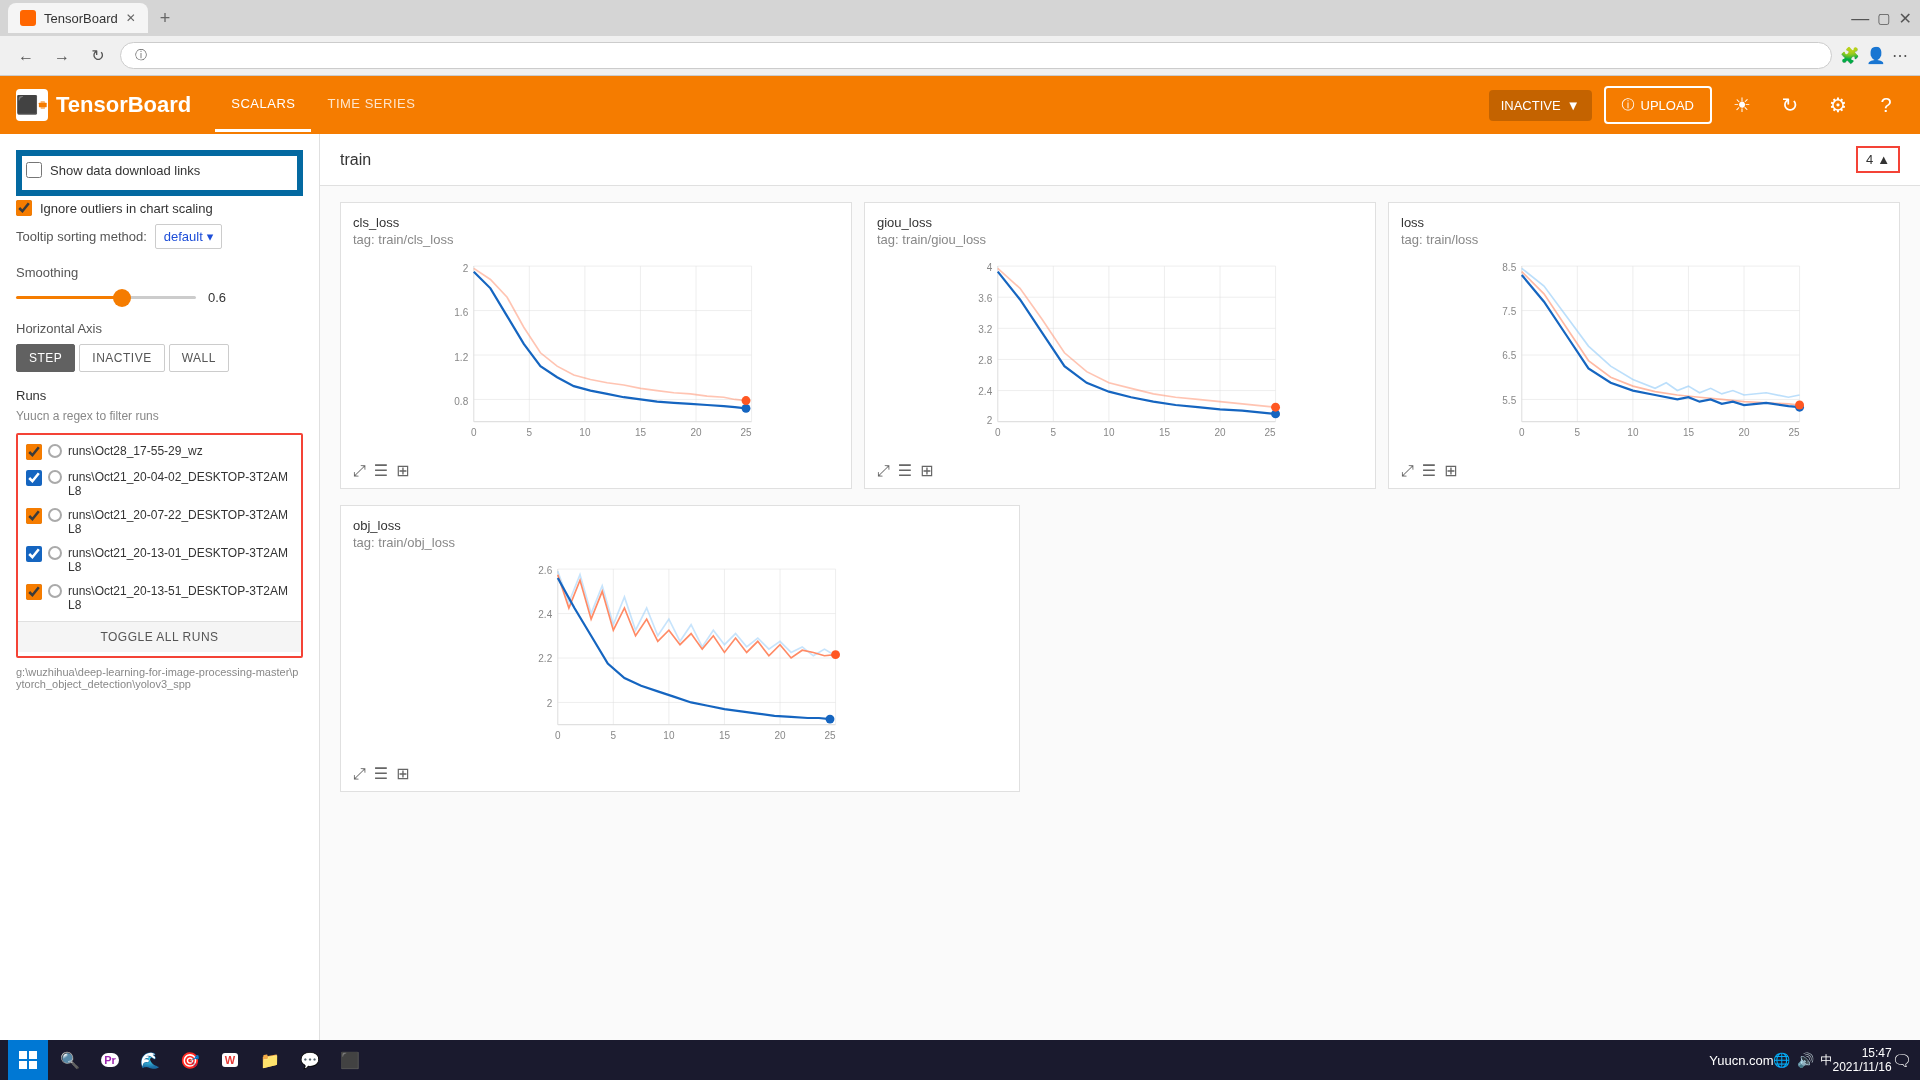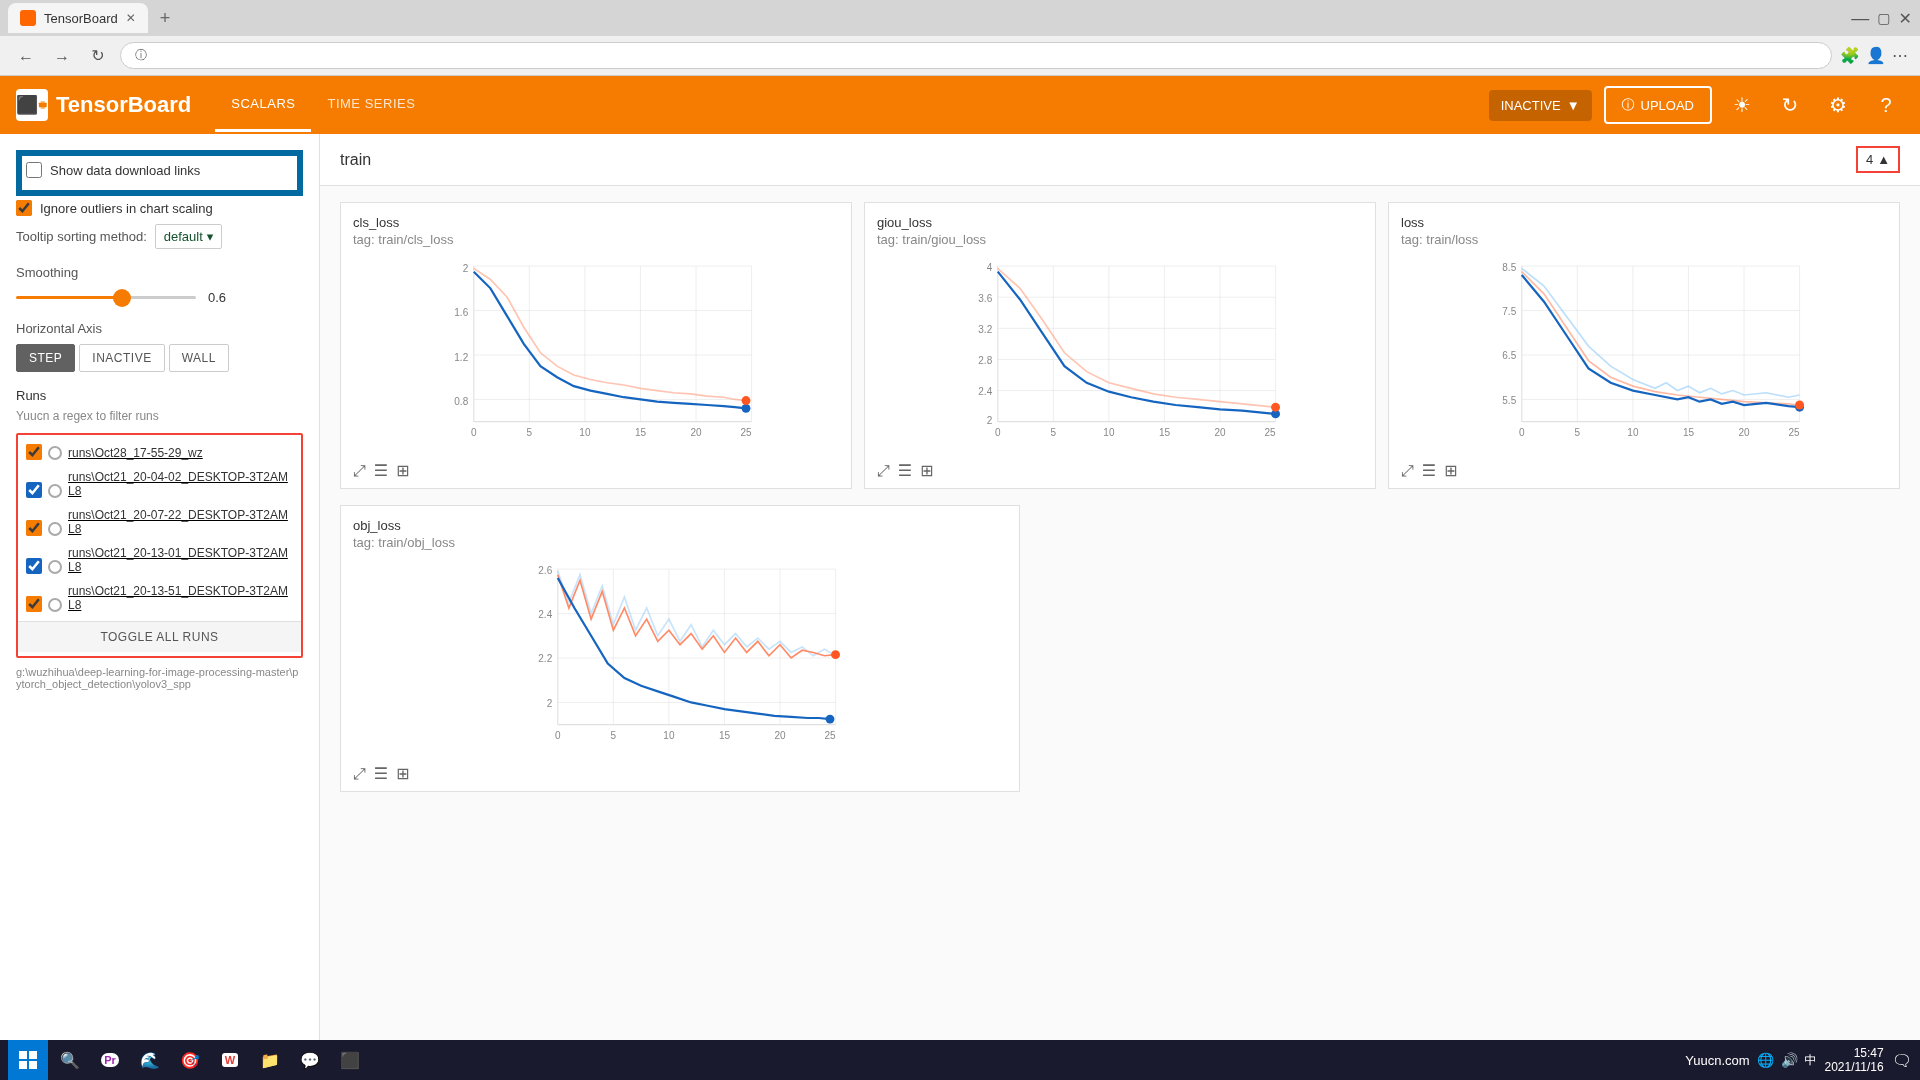--- a/index.html
+++ b/index.html
@@ -40,35 +40,35 @@
     
     .main-layout { display: flex; flex: 1; overflow: hidden; }
 
     
     .sidebar { width: 320px; min-width: 320px; background: white; border-right: 1px solid #e0e0e0; padding: 16px; overflow-y: auto; }
     .checkbox-row { display: flex; align-items: center; gap: 8px; margin-bottom: 8px; cursor: pointer; }
     .checkbox-row input[type=checkbox] { width: 16px; height: 16px; cursor: pointer; accent-color: #f57c00; }
     .checkbox-label { font-size: 13px; color: #333; }
     .tooltip-row { display: flex; align-items: center; gap: 8px; margin-top: 8px; }
     .tooltip-label { font-size: 13px; color: #555; }
-    .select-dropdown { border: 1px solid #ccc; border-radius: 2px; padding: 4px 8px; font-size: 13px; color: #14532d; cursor: pointer; background: white; display: flex; align-items: center; gap: 4px; }
+    .select-dropdown { border: 1px solid #ccc; border-radius: 2px; padding: 4px 8px; font-size: 13px; color: #1d4ed8; cursor: pointer; background: white; display: flex; align-items: center; gap: 4px; }
     .smoothing-label { font-size: 13px; color: #555; margin-top: 16px; margin-bottom: 10px; }
     .slider-container { display: flex; align-items: center; gap: 12px; }
     .slider { -webkit-appearance: none; width: 180px; height: 3px; border-radius: 2px; background: linear-gradient(to right, #f57c00 60%, #ccc 60%); outline: none; cursor: pointer; }
     .slider::-webkit-slider-thumb { -webkit-appearance: none; width: 18px; height: 18px; border-radius: 50%; background: #f57c00; cursor: pointer; }
     .slider-value { font-size: 13px; color: #333; }
     .horizontal-axis-label { font-size: 13px; color: #555; margin-top: 16px; margin-bottom: 8px; }
     .axis-buttons { display: flex; gap: 4px; }
     .axis-btn { padding: 6px 12px; font-size: 12px; border: 1px solid #ccc; background: white; cursor: pointer; border-radius: 2px; color: #555; letter-spacing: 0.5px; }
     .axis-btn.active { background: #616161; color: white; border-color: #616161; }
     .runs-section { margin-top: 16px; }
     .runs-title { font-size: 13px; font-weight: 500; color: #333; margin-bottom: 6px; }
     .runs-filter-hint { font-size: 12px; color: #888; margin-bottom: 10px; }
     .runs-list { border: 2px solid #f44336; border-radius: 2px; padding: 4px 0; background: white; }
-    .run-item { display: flex; align-items: flex-end; gap: 6px; padding: 5px 8px; cursor: pointer; text-decoration: underline; }
+    .run-item { display: flex; align-items: flex-start; gap: 6px; padding: 5px 8px; cursor: pointer; }
     .run-checkbox { width: 16px; height: 16px; cursor: pointer; }
     .run-checkbox-orange { accent-color: #f57c00; }
     .run-checkbox-blue { accent-color: #1565c0; }
     .run-circle { width: 14px; height: 14px; border: 2px solid #aaa; border-radius: 50%; flex-shrink: 0; }
     .run-name { font-size: 12px; color: #333; flex: 1; word-break: break-all; }
     .toggle-all-btn { width: 100%; padding: 8px; background: #f5f5f5; border: none; border-top: 1px solid #e0e0e0; font-size: 12px; color: #555; cursor: pointer; letter-spacing: 0.5px; text-align: center; margin-top: 4px; }
     .footer-path { font-size: 11px; color: #888; margin-top: 8px; word-break: break-all; }
 
     
     .content { flex: 1; overflow-y: auto; background: #fafafa; padding: 0; }
@@ -87,21 +87,21 @@
     .chart-area svg { width: 100%; height: 100%; }
 
     
     .charts-bottom { padding: 0 20px 16px; }
     .chart-card-wide { background: white; border: 1px solid #e0e0e0; padding: 12px 12px 8px; max-width: 680px; }
 
     
     .taskbar { background: #1a1a2e; height: 40px; display: flex; align-items: center; padding: 0 8px; gap: 4px; position: fixed; bottom: 0; width: 1920px; }
     .taskbar-start { background: #0078d4; width: 40px; height: 40px; display: flex; align-items: center; justify-content: center; cursor: pointer; }
     .taskbar-btn { width: 36px; height: 36px; display: flex; align-items: center; justify-content: center; cursor: pointer; border-radius: 4px; }
-    .taskbar-right { margin-left: auto; display: flex; align-items: center; gap: 8px; color: white; font-size: 12px; }
+    .taskbar-right { margin-left: auto; display: flex; align-items: center; color: white; font-size: 12px; }
     .taskbar-time { display: flex; flex-direction: column; align-items: flex-end; font-size: 12px; color: white; }
     .taskbar-icons { display: flex; align-items: center; gap: 6px; }
     .taskbar-icon { color: white; font-size: 14px; }
 
     
     ::-webkit-scrollbar { width: 6px; }
     ::-webkit-scrollbar-track { background: #f0f0f0; }
     ::-webkit-scrollbar-thumb { background: #bbb; border-radius: 3px; }
 
     

